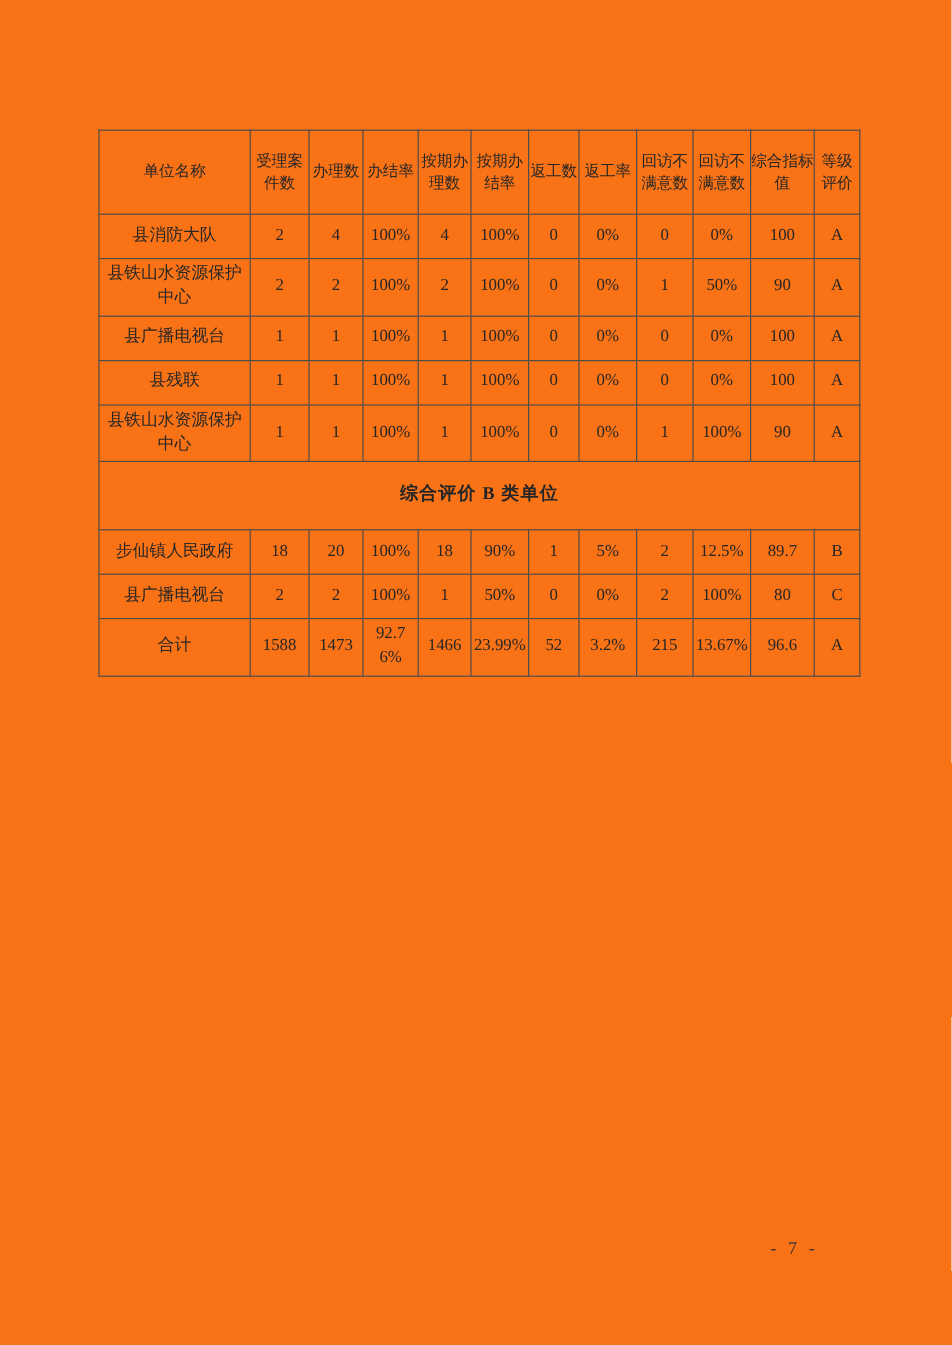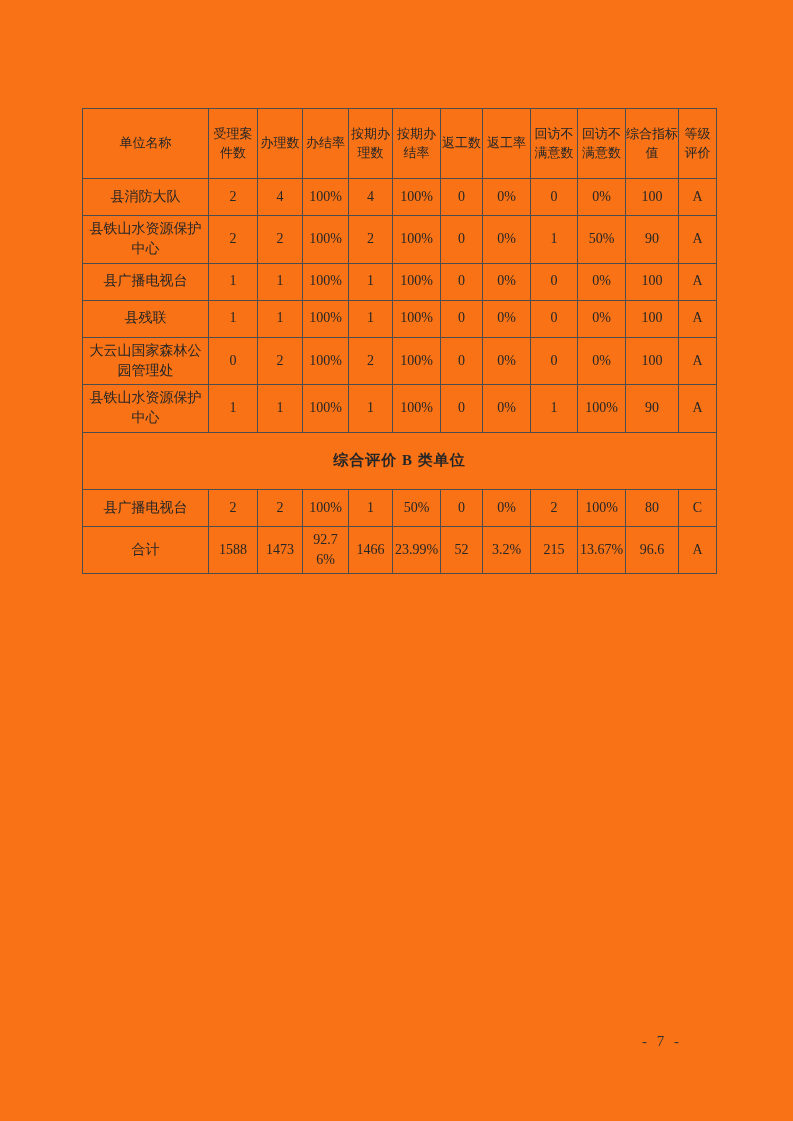--- a/index.html
+++ b/index.html
@@ -150,49 +150,49 @@
           <td>1</td>
           <td>100%</td>
           <td>0</td>
           <td>0%</td>
           <td>0</td>
           <td>0%</td>
           <td>100</td>
           <td>A</td>
         </tr>
         <tr>
-          <td>大云山国家森林公园管理处</td>
-          <td>0</td>
-          <td>2</td>
-          <td>100%</td>
-          <td>2</td>
-          <td>100%</td>
-          <td>0</td>
-          <td>0%</td>
-          <td>0</td>
-          <td>0%</td>
-          <td>100</td>
-          <td>A</td>
-        </tr>
-        <tr>
           <td>县铁山水资源保护中心</td>
           <td>1</td>
           <td>1</td>
           <td>100%</td>
           <td>1</td>
           <td>100%</td>
           <td>0</td>
           <td>0%</td>
           <td>1</td>
           <td>100%</td>
           <td>90</td>
           <td>A</td>
         </tr>
         <tr class="section-row">
           <td colspan="12">综合评价 B 类单位</td>
+        </tr>
+        <tr>
+          <td>步仙镇人民政府</td>
+          <td>18</td>
+          <td>20</td>
+          <td>100%</td>
+          <td>18</td>
+          <td>90%</td>
+          <td>1</td>
+          <td>5%</td>
+          <td>2</td>
+          <td>12.5%</td>
+          <td>89.7</td>
+          <td>B</td>
         </tr>
         <tr>
           <td>县广播电视台</td>
           <td>2</td>
           <td>2</td>
           <td>100%</td>
           <td>1</td>
           <td>50%</td>
           <td>0</td>
           <td>0%</td>

